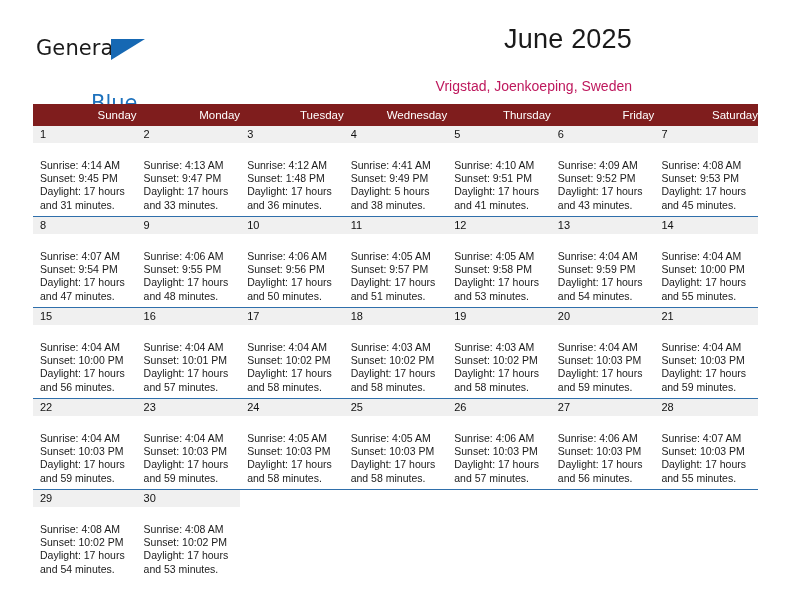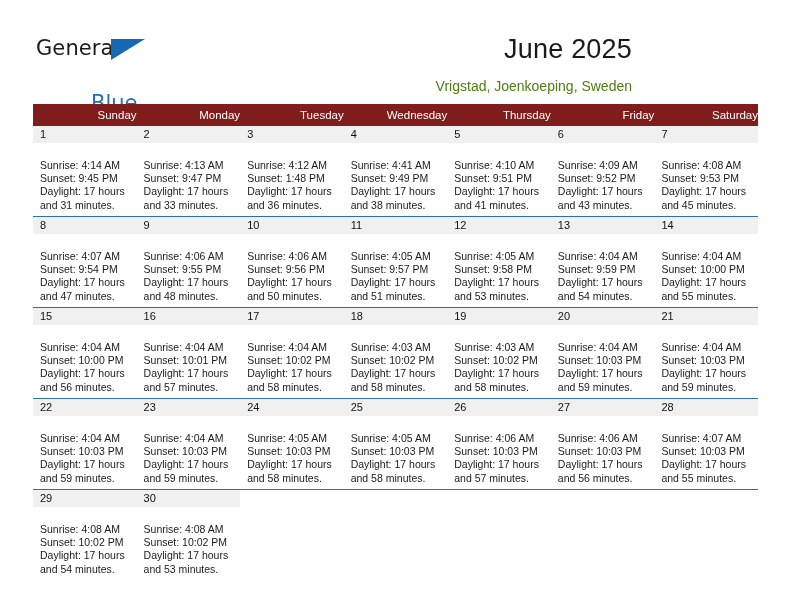--- a/index.html
+++ b/index.html
@@ -63,36 +63,36 @@
     top: 3px;
     width: 0;
     height: 0;
     border-left: 34px solid #1668b3;
     border-bottom: 21px solid transparent;
   }
 
   .title {
     position: absolute;
     right: 36px;
-    top: 34px;
+    top: 24px;
     font-size: 27px;
     font-weight: 400;
     color: #1a1a1a;
     letter-spacing: 0.2px;
     text-align: right;
     white-space: nowrap;
     margin-left: 47px;
   }
   .subtitle {
     position: absolute;
     right: 36px;
     top: 78px;
     font-size: 14px;
     font-weight: 400;
-    color: #4d7c0f;
+    color: #be185d;
     text-align: right;
     white-space: nowrap;
   }
 
   
   .calendar {
     position: absolute;
     left: 33px;
     top: 104px;
     width: 725px;
@@ -218,21 +218,21 @@
                 <div class="wrap2">Daylight: 17 hours and 36 minutes.</div>
               </div>
             </div>
           </td>
           <td>
             <div class="daycell">
               <div class="daynum-band">4</div>
               <div class="dayinfo">
                 <div>Sunrise: 4:41 AM</div>
                 <div>Sunset: 9:49 PM</div>
-                <div class="wrap2">Daylight: 17 hours and 38 minutes.</div>
+                <div class="wrap2">Daylight: 5 hours and 38 minutes.</div>
               </div>
             </div>
           </td>
           <td>
             <div class="daycell">
               <div class="daynum-band">5</div>
               <div class="dayinfo">
                 <div>Sunrise: 4:10 AM</div>
                 <div>Sunset: 9:51 PM</div>
                 <div class="wrap2">Daylight: 17 hours and 41 minutes.</div>

